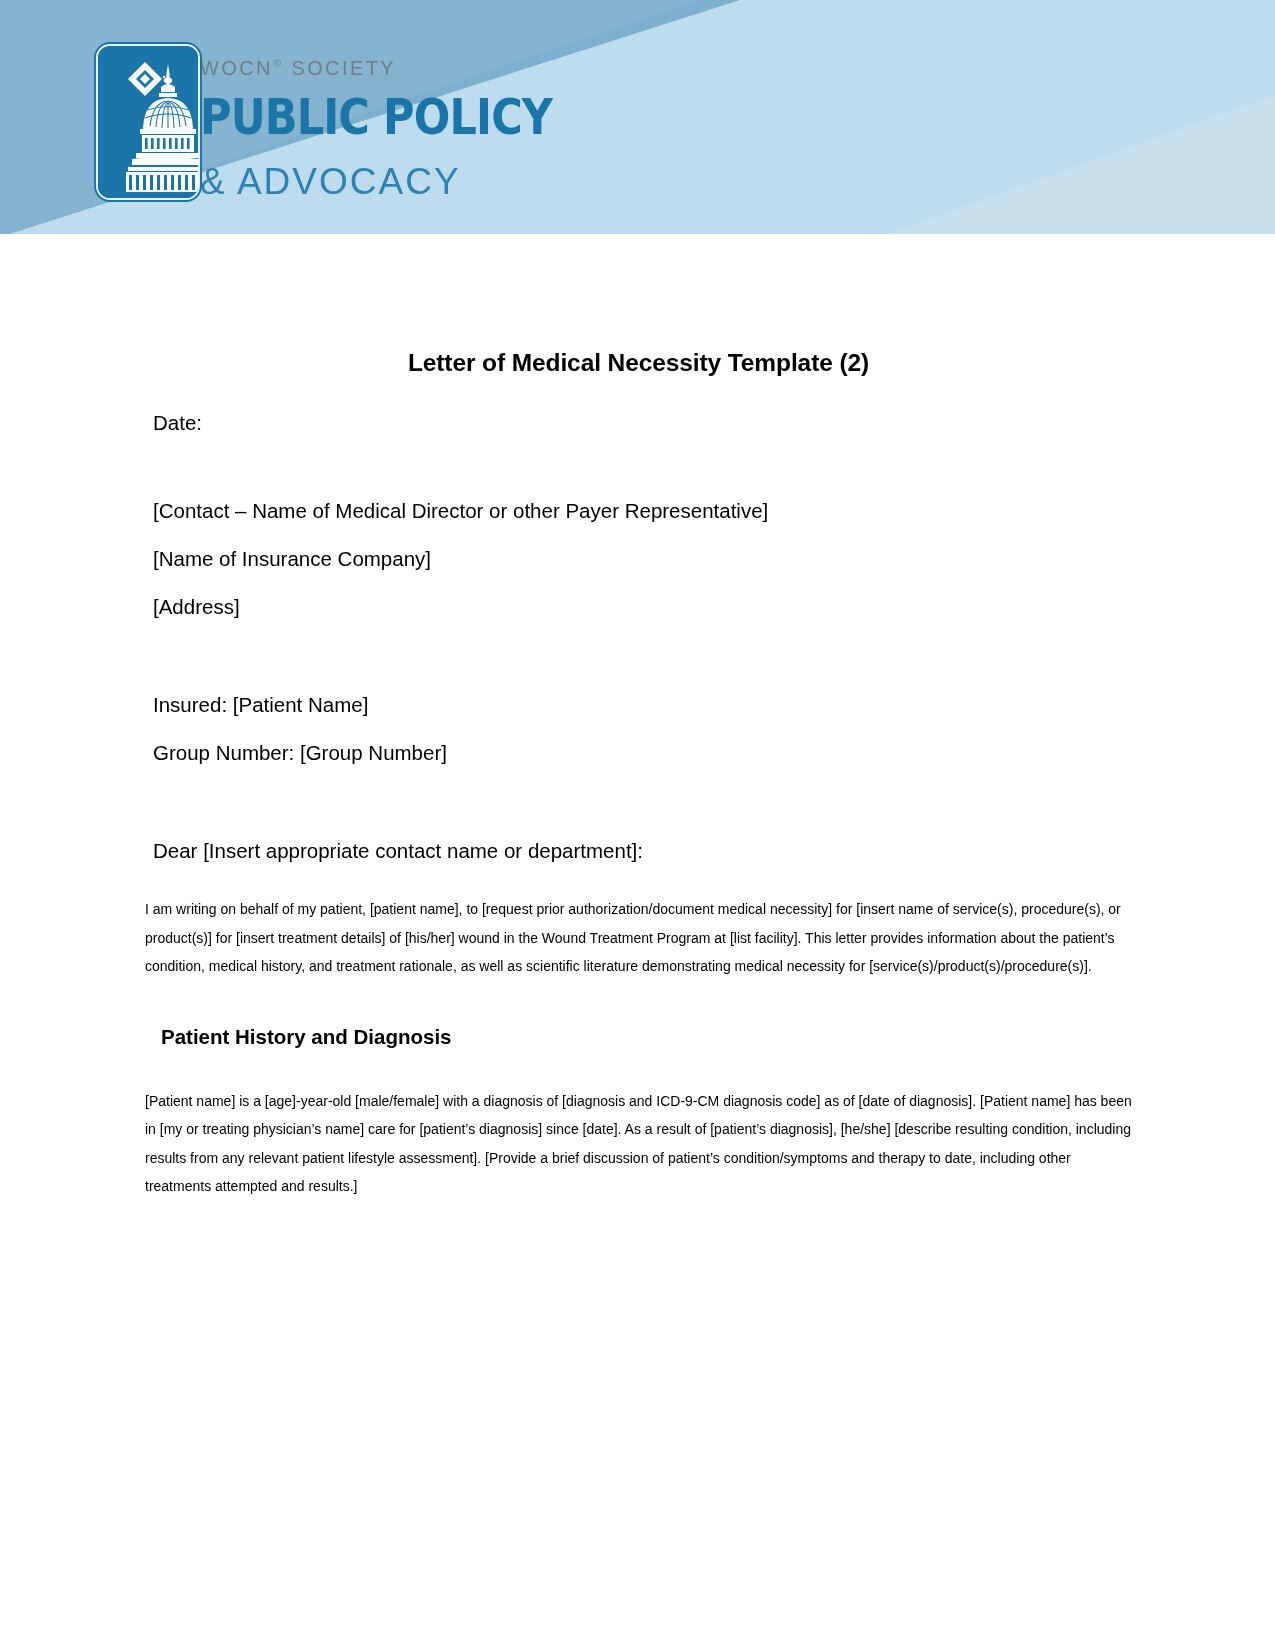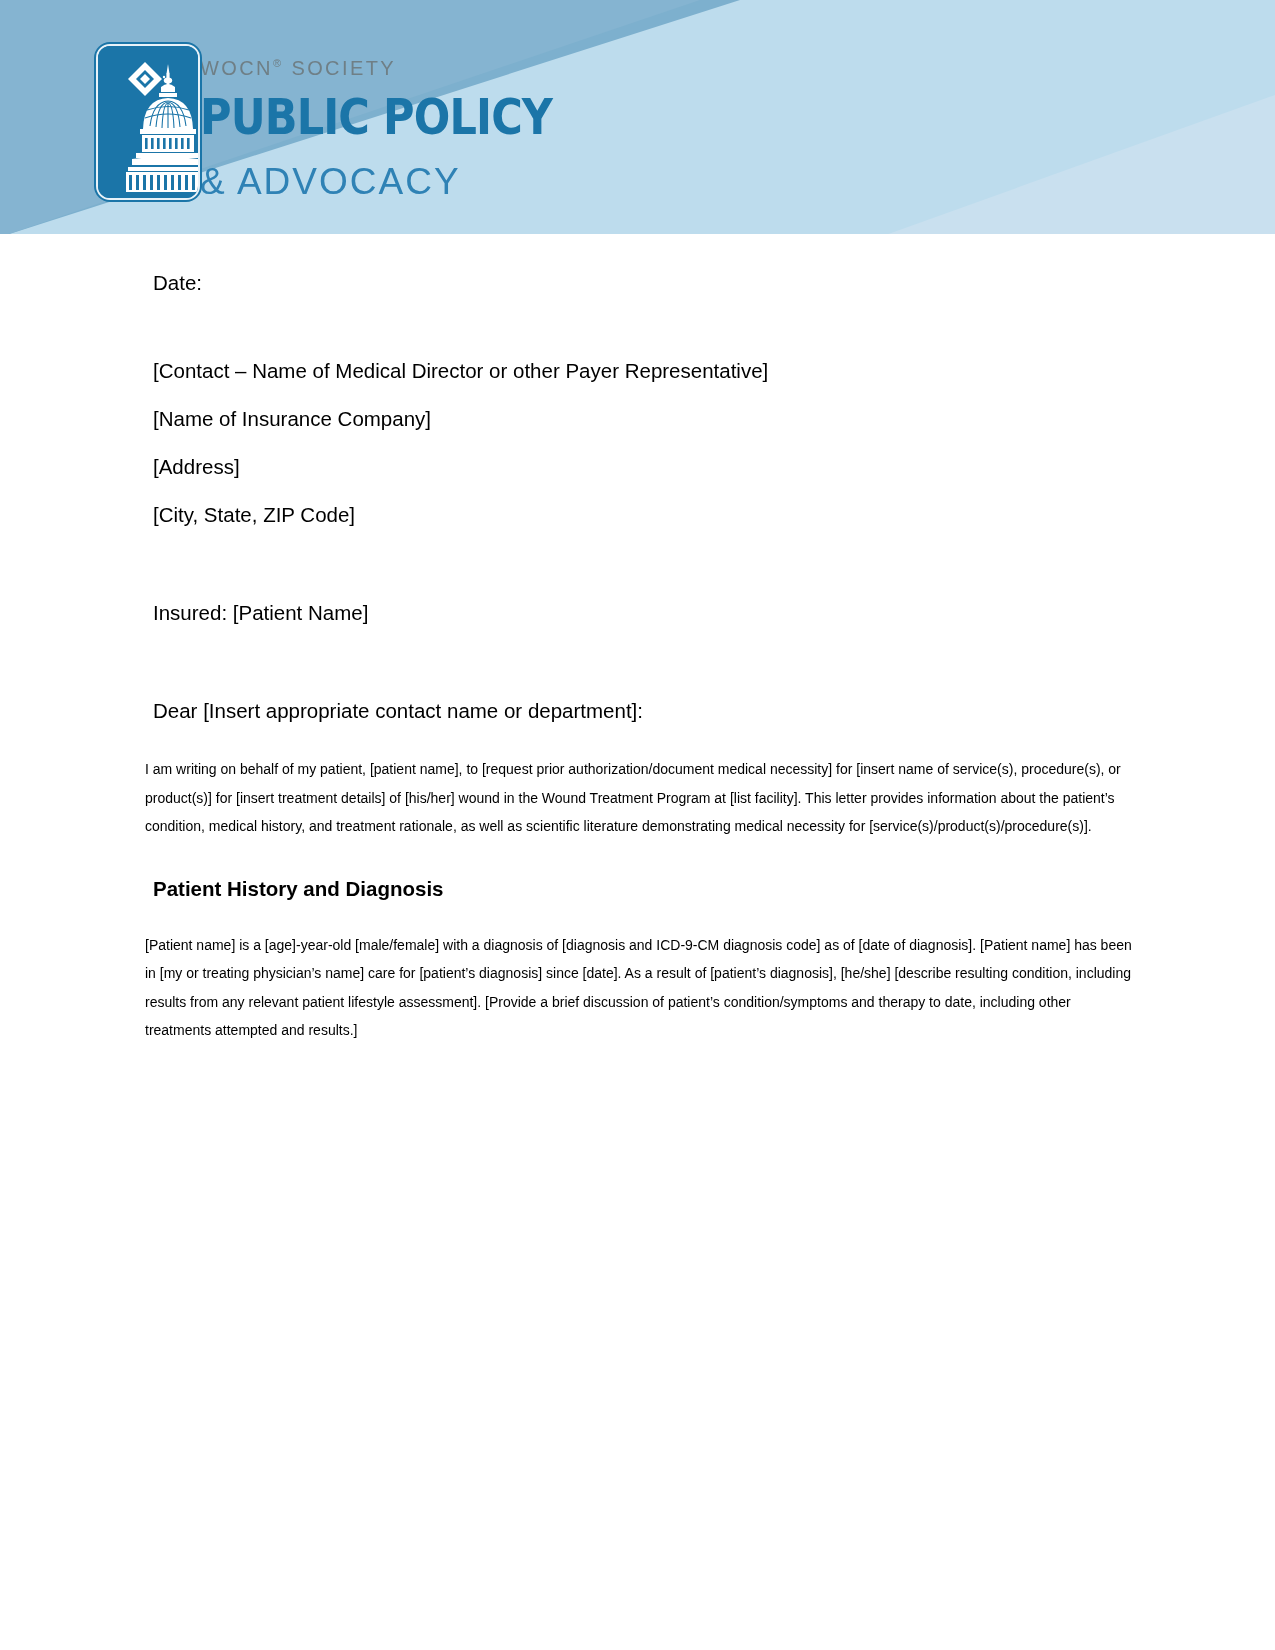--- a/index.html
+++ b/index.html
@@ -133,21 +133,21 @@
 
   .para {
     font-size: 14px;
     line-height: 28.5px;
     margin: 0;
     text-align: left;
   }
   .section-head {
     font-size: 20.5px;
     font-weight: 700;
-    margin: 8px;
+    margin: 16px;
   }
   .gap-28 { height: 28px; }
   .gap-22 { height: 22px; }
   .gap-16 { height: 16px; }
 </style>
 </head>
 <body>
 
 <div class="banner">
   <div class="banner-dark"></div>
@@ -236,33 +236,34 @@
       <div class="wm-public">PUBLIC POLICY</div>
       <div class="wm-adv">&amp; ADVOCACY</div>
     </div>
 
   </div>
   <div class="banner-bottom-edge"></div>
 </div>
 
 <div class="page">
 
+  <h1 class="doc-title">Letter of Medical Necessity Template (2)</h1>
 
   <p class="line date-line">Date:</p>
 
   <div class="spacer-sm"></div>
 
   <p class="line">[Contact – Name of Medical Director or other Payer Representative]</p>
   <p class="line">[Name of Insurance Company]</p>
   <p class="line">[Address]</p>
-  <p class="line">[City, State, ZIP Code]</p>
 
   <div class="spacer-md"></div>
 
   <p class="line">Insured: [Patient Name]</p>
+  <p class="line">Group Number: [Group Number]</p>
 
   <div class="spacer-md"></div>
 
   <p class="line">Dear [Insert appropriate contact name or department]:</p>
 
   <div class="gap-16"></div>
 
   <p class="para">I am writing on behalf of my patient, [patient name], to [request prior authorization/document medical necessity] for [insert name of service(s), procedure(s), or product(s)] for [insert treatment details] of [his/her] wound in the Wound Treatment Program at [list facility]. This letter provides information about the patient’s condition, medical history, and treatment rationale, as well as scientific literature demonstrating medical necessity for [service(s)/product(s)/procedure(s)].</p>
 
   <div class="gap-28"></div>

